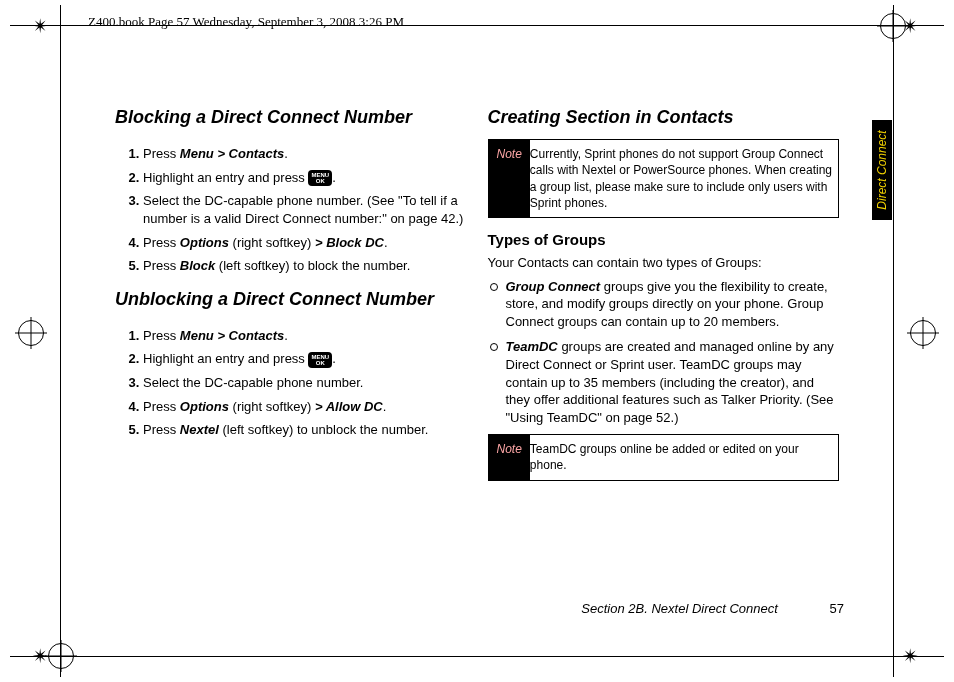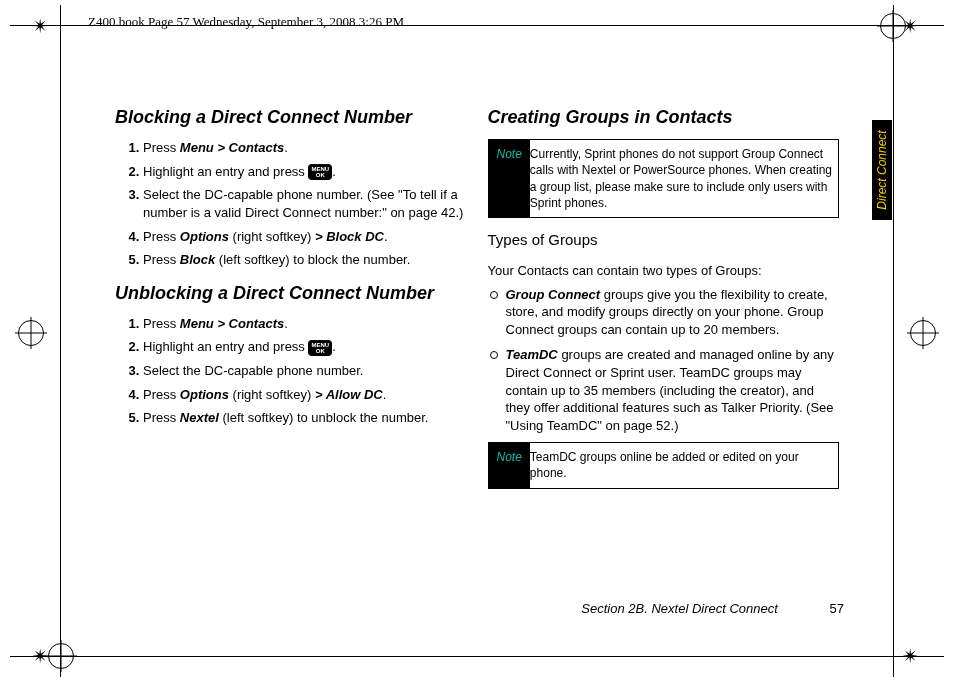--- a/index.html
+++ b/index.html
@@ -58,25 +58,25 @@
 .col { flex: 1; font-size: 13px; line-height: 1.35; }
 h2 {
   font-family: Arial, sans-serif;
   font-style: italic;
   font-weight: bold;
   font-size: 18px;
   margin: 0 0 10px 0;
 }
 h3 {
   font-family: Arial, sans-serif;
-  font-weight: normal;
+  font-weight: bold;
   font-size: 15px;
-  margin: 12px 0 12px 0;
-}
-ol { margin: 4px 0 12px 0; padding-left: 28px; }
+  margin: 12px 0 4px 0;
+}
+ol { margin: 16px 0 12px 0; padding-left: 28px; }
 ol li { margin-bottom: 6px; }
 ol li::marker { font-weight: bold; }
 .bi { font-weight: bold; font-style: italic; }
 .menu-key {
   display: inline-block;
   background: #000;
   color: #fff;
   font-size: 6px;
   font-weight: bold;
   line-height: 6px;
@@ -87,21 +87,21 @@
 }
 .menu-key span { display: block; }
 .note-box {
   display: flex;
   border: 1px solid #000;
   margin: 8px 0;
   font-size: 12px;
 }
 .note-label {
   background: #000;
-  color: #14b8a6;
+  color: #fca5a5;
   font-style: italic;
   padding: 6px 8px;
   flex-shrink: 0;
 }
 .note-text {
   padding: 6px 0;
 }
 ul.b { list-style: none; padding-left: 14px; margin: 4px 0; }
 ul.b li { position: relative; margin-bottom: 8px; padding-left: 4px; }
 ul.b li::before {
@@ -180,21 +180,21 @@
     <ol>
       <li><span>Press </span><span class="bi">Menu &gt; Contacts</span><span>.</span></li>
       <li><span>Highlight an entry and press </span><span class="menu-key"><span>MENU</span><span>OK</span></span><span>.</span></li>
       <li>Select the DC-capable phone number.</li>
       <li><span>Press </span><span class="bi">Options</span><span> (right softkey) </span><span class="bi">&gt; Allow DC</span><span>.</span></li>
       <li><span>Press </span><span class="bi">Nextel</span><span> (left softkey) to unblock the number.</span></li>
     </ol>
   </div>
 
   <div class="col">
-    <h2>Creating Groups in Contacts</h2>
+    <h2>Creating Section in Contacts</h2>
 
     <div class="note-box">
       <div class="note-label">Note</div>
       <div class="note-text">Currently, Sprint phones do not support Group Connect calls with Nextel or PowerSource phones. When creating a group list, please make sure to include only users with Sprint phones.</div>
     </div>
 
     <h3>Types of Groups</h3>
     <p style="margin:0 0 6px 0;">Your Contacts can contain two types of Groups:</p>
 
     <ul class="b">

